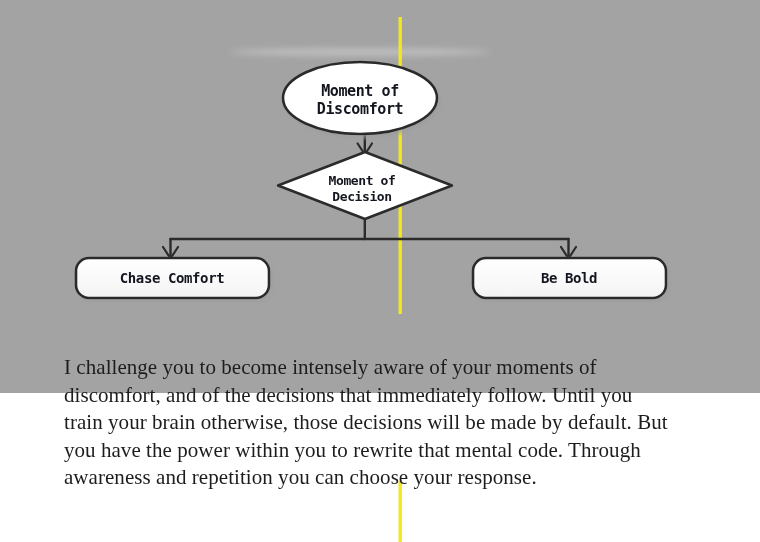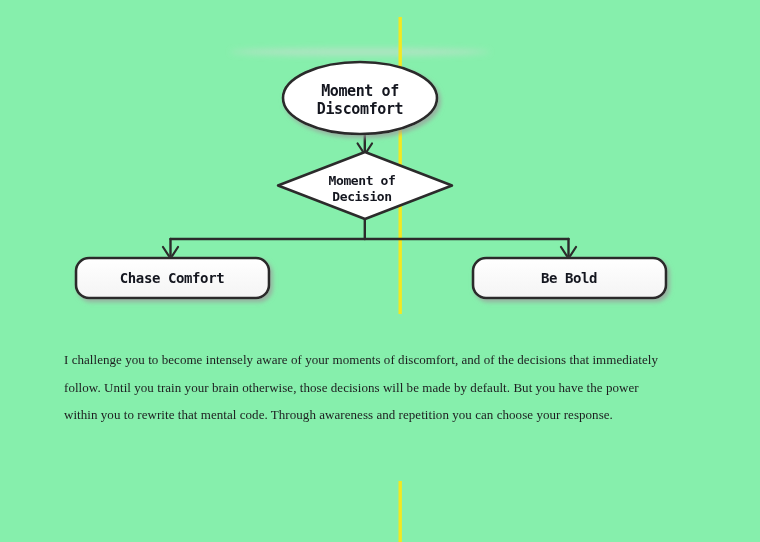--- a/index.html
+++ b/index.html
@@ -12,22 +12,22 @@
     width: 760px;
     height: 542px;
     position: relative;
     overflow: hidden;
     font-family: "Liberation Sans", sans-serif;
   }
 
   #page {
     position: relative;
     width: 760px;
-    height: 542px;
-    background: #86efac;
+    height: 393px;
+    background: #a3a3a3;
   }
 
   
   #diagram-svg {
     position: absolute;
     left: 0;
     top: 0;
     width: 760px;
     height: 542px;
   }
@@ -43,21 +43,21 @@
   .node-label.sz-13 { font-size: 13px; }
   .node-label.sz-14 { font-size: 14px; }
 
   
   #body-copy {
     position: absolute;
     left: 64px;
     top: 333px;
     width: 610px;
     font-family: "Liberation Serif", "DejaVu Serif", serif;
-    font-size: 13px;
+    font-size: 21px;
     line-height: 27.5px;
     color: #1d1d1f;
     letter-spacing: 0.05px;
   }
 </style>
 </head>
 <body>
 
 <div id="page">
 

